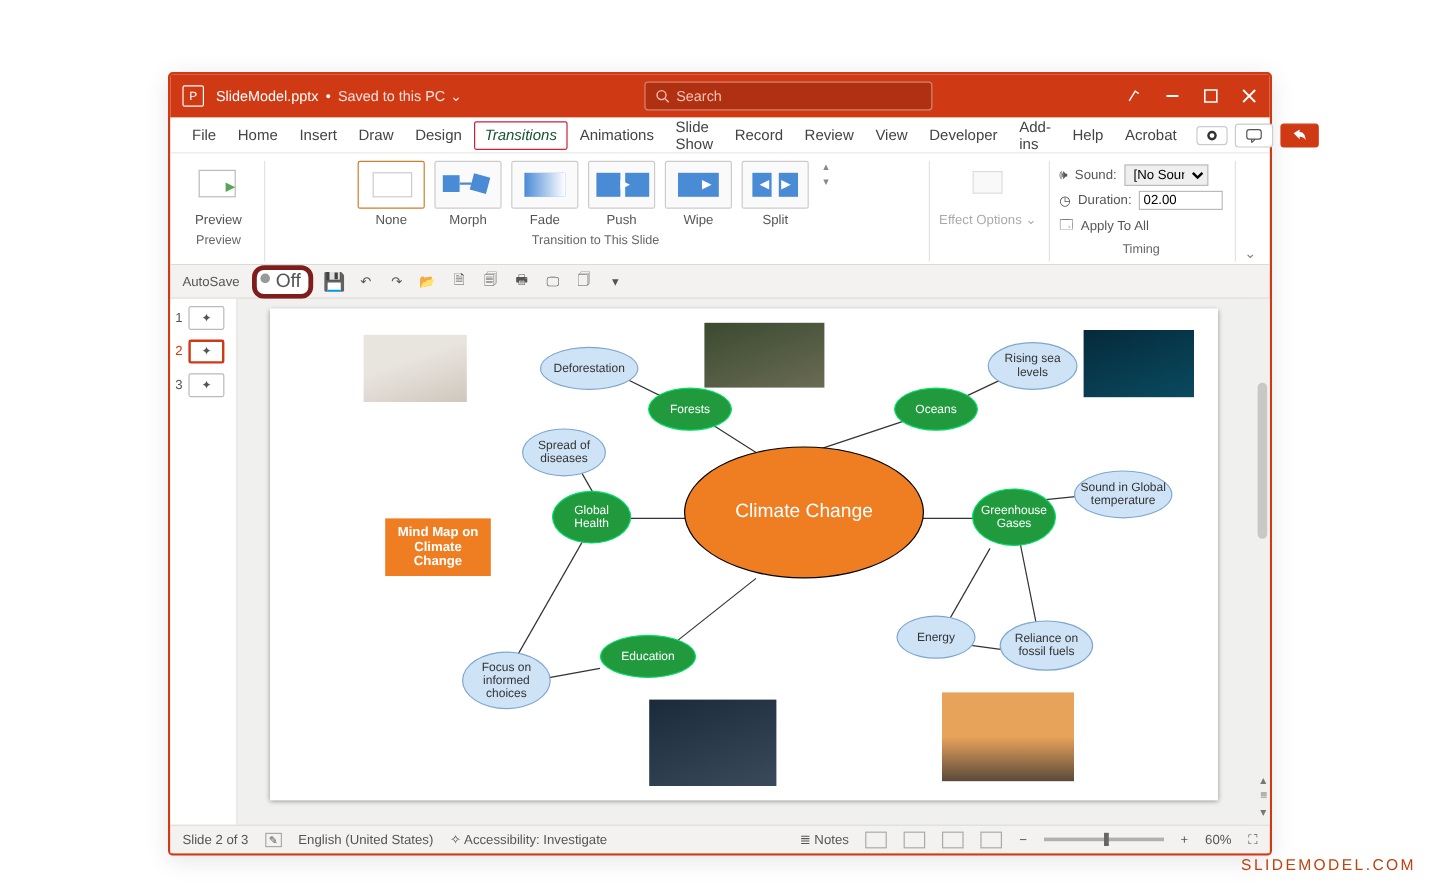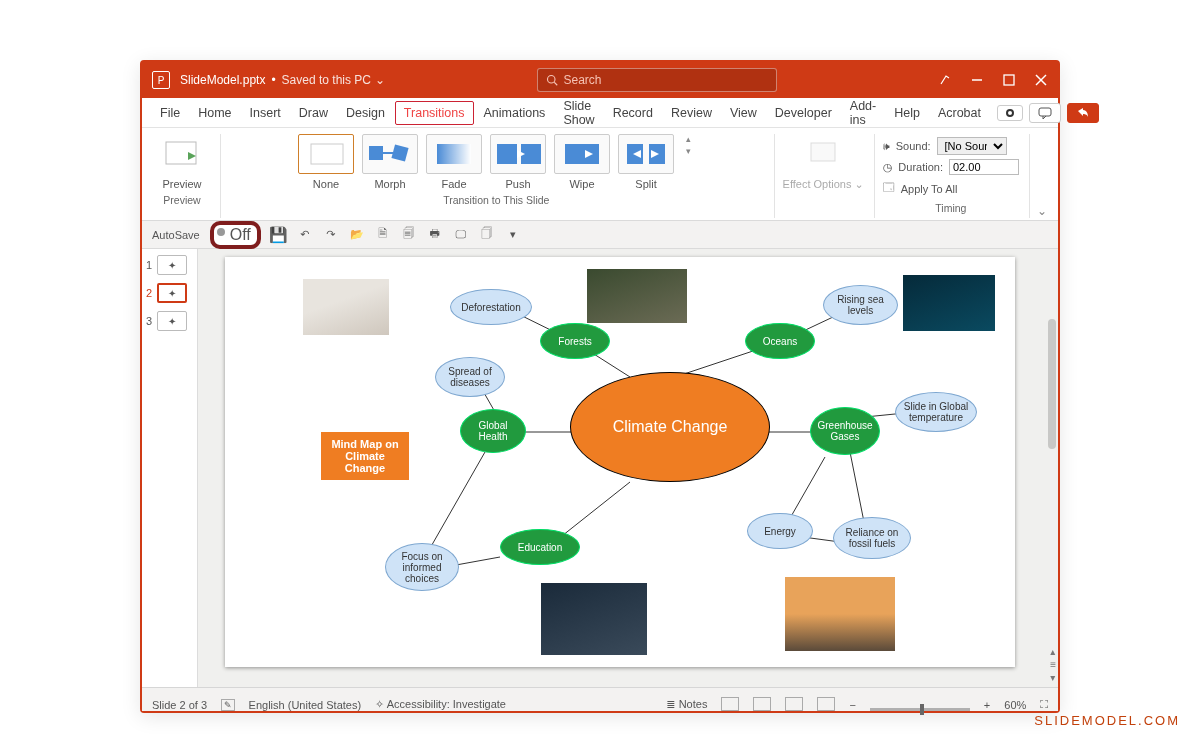--- a/index.html
+++ b/index.html
@@ -11,21 +11,21 @@
 .titlebar .app-icon { width: 18px; height: 18px; border: 1px solid #fff; border-radius: 2px; display:flex; align-items:center; justify-content:center; font-size:10px; margin-right:10px; }
 .titlebar .fname { margin-right: 6px; }
 .titlebar .status { opacity:.85; }
 .titlebar .search { margin: 0 auto; width: 240px; height: 24px; background: rgba(0,0,0,.15); border: 1px solid rgba(255,255,255,.4); border-radius: 3px; display:flex; align-items:center; padding:0 8px; gap:6px; }
 .titlebar .search span { color:#f5c2b4; font-size:12px; }
 .titlebar .winbtns { display:flex; gap:18px; align-items:center; margin-left:10px; }
 .titlebar .winbtns .wb { width:14px; height:14px; display:flex; align-items:center; justify-content:center; }
 
 .menubar { height: 30px; background:#fff; display:flex; align-items:center; padding: 0 10px; gap: 2px; font-size: 12.5px; color:#444; border-bottom:1px solid #e3e3e3; }
 .menubar .mitem { padding: 4px 8px; cursor:pointer; }
-.menubar .mitem.active { border: 1.5px solid #c23; border-radius:2px; color:#ef4444; font-weight:500; }
+.menubar .mitem.active { border: 1.5px solid #c23; border-radius:2px; color:#14532d; font-weight:500;font-style:italic; }
 .menubar .spacer { flex:1; }
 .menubar .rbtn { border:1px solid #ccc; border-radius:3px; padding:3px 8px; display:flex; align-items:center; margin-left:4px; background:#fff; }
 .menubar .share { background:#cf3a15; color:#fff; border-color:#cf3a15; }
 
 .ribbon { display:flex; padding: 6px 10px 2px; gap: 6px; background:#fff; font-size:11px; color:#555; border-bottom:1px solid #dadada; }
 .ribgroup { border-right:1px solid #e3e3e3; padding: 0 10px 4px 2px; display:flex; flex-direction:column; align-items:center; }
 .ribgroup:last-child { border-right:none; }
 .ribgroup .row { display:flex; gap:8px; align-items:flex-start; }
 .ribgroup .caption { font-size:10.5px; color:#666; margin-top:4px; }
 .thumb { width:56px; height:40px; border:1px solid #ccc; border-radius:2px; display:flex; align-items:center; justify-content:center; position:relative; background:#fafafa; }
@@ -59,21 +59,21 @@
 .el-blue { background:#cfe3f7; color:#333; border-color:#7ea7d0; }
 .el-center { background:#ef7d22; color:#fff; font-size:16px; border-color:#000; }
 .mmlabel { position:absolute; background:#ef7d22; color:#fff; font-size:11px; font-weight:600; padding:6px 8px; }
 .imgph { position:absolute; display:flex; align-items:center; justify-content:center; font-size:9px; color:#fff; overflow:hidden; }
 svg.lines { position:absolute; inset:0; width:100%; height:100%; }
 
 .vscroll { width:16px; background:#f0f0ee; position:relative; }
 .vscroll .track { position:absolute; right:2px; top:70px; width:8px; height:130px; background:#c8c8c6; border-radius:4px; }
 .vscroll .arrows { position:absolute; bottom:4px; right:2px; display:flex; flex-direction:column; gap:2px; font-size:10px; color:#777; }
 
-.statusbar { height:24px; background:#f3f2f1; border-top:1px solid #d6d6d6; display:flex; align-items:flex-end; padding:0 10px; font-size:11px; color:#555; gap:14px; }
+.statusbar { height:24px; background:#f3f2f1; border-top:1px solid #d6d6d6; display:flex; align-items:center; padding:0 10px; font-size:11px; color:#555; gap:14px; }
 .statusbar .grow { flex:1; }
 .statusbar .vbtn { width:18px; height:14px; border:1px solid #aaa; display:inline-block; }
 .statusbar .zoomtrack { width:100px; height:3px; background:#b0b0b0; position:relative; }
 .statusbar .zoomtrack::after { content:""; position:absolute; left:50%; top:-4px; width:4px; height:11px; background:#666; }
 
 .watermark { position:absolute; right:20px; bottom:15px; font-size:13px; letter-spacing:2px; color:#c2410c; font-family: Arial, sans-serif; }
 </style>
 </head>
 <body>
 
@@ -376,21 +376,21 @@
         <div class="el-ell el-green" style="left:275px;top:272px;width:80px;height:36px">Education</div>
 
         <div class="el-ell el-blue" style="left:225px;top:32px;width:82px;height:36px">Deforestation</div>
         <div class="el-ell el-blue" style="left:598px;top:28px;width:75px;height:40px;line-height:1.1">
             <span><span>Rising sea</span><br><span>levels</span></span>
           </div>
         <div class="el-ell el-blue" style="left:210px;top:100px;width:70px;height:40px;line-height:1.1">
             <span><span>Spread of</span><br><span>diseases</span></span>
           </div>
         <div class="el-ell el-blue" style="left:670px;top:135px;width:82px;height:40px;line-height:1.1">
-            <span><span>Slide in Global</span><br><span>temperature</span></span>
+            <span><span>Sound in Global</span><br><span>temperature</span></span>
           </div>
         <div class="el-ell el-blue" style="left:522px;top:256px;width:66px;height:36px">Energy</div>
         <div class="el-ell el-blue" style="left:608px;top:260px;width:78px;height:42px;line-height:1.1">
             <span><span>Reliance on</span><br><span>fossil fuels</span></span>
           </div>
         <div class="el-ell el-blue" style="left:160px;top:286px;width:74px;height:48px;line-height:1.1">
             <span><span>Focus on</span><br><span>informed</span><br><span>choices</span></span>
           </div>
 
         <div class="imgph" style="left:78px;top:22px;width:86px;height:56px;background:linear-gradient(160deg,#e8e4de 40%,#cfc7bd)"></div>

